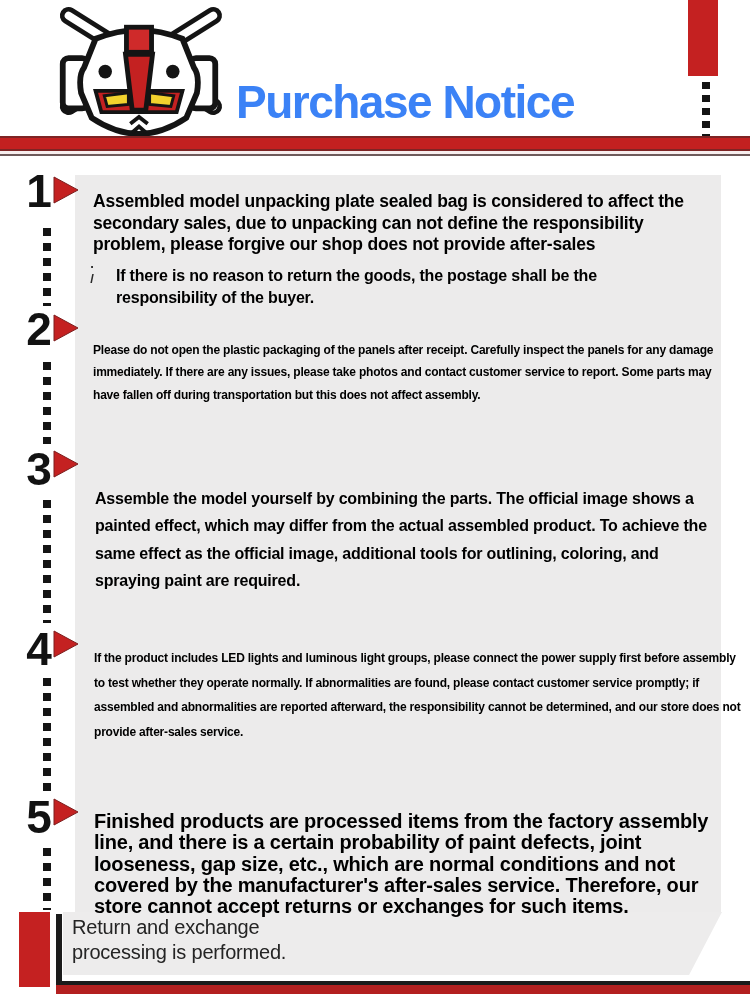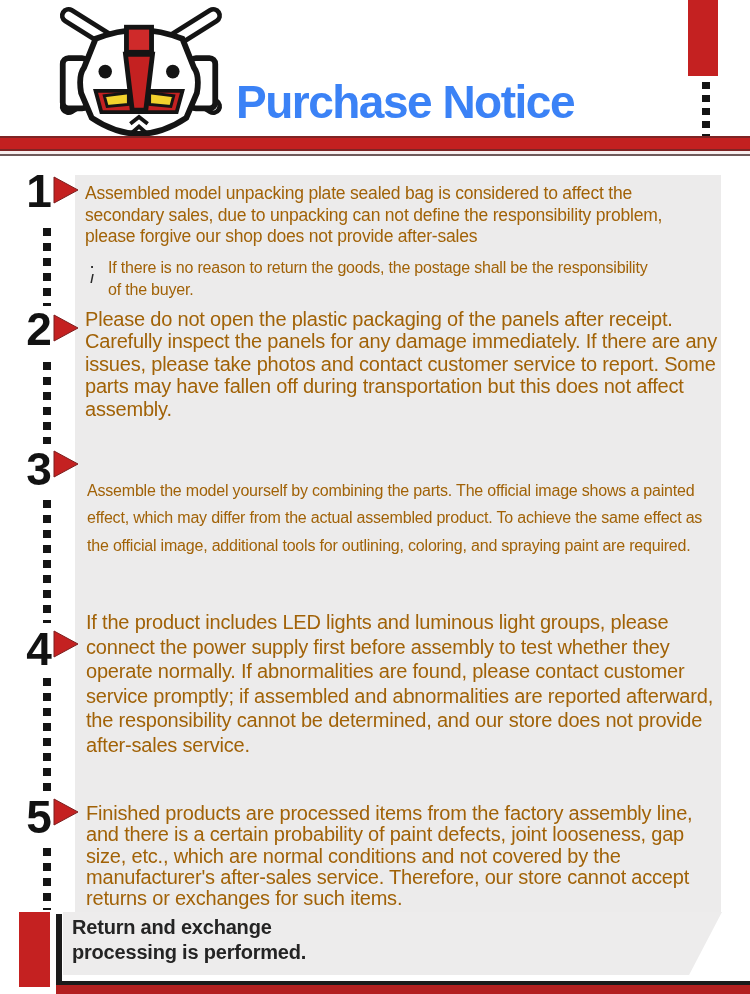--- a/index.html
+++ b/index.html
@@ -48,37 +48,37 @@
   .a1{top:176px;} .a2{top:314px;} .a3{top:450px;} .a4{top:630px;} .a5{top:798px;}
   .dots{
     left:43px;width:8px;
     background:repeating-linear-gradient(to bottom,#141414 0 8px,transparent 8px 15px);
   }
   .d1{top:228px;height:78px;} .d2{top:362px;height:82px;} .d3{top:500px;height:123px;}
   .d4{top:678px;height:114px;} .d5{top:848px;height:62px;}
 
   
   .txt{
-    color:#a16207;font-weight:normal;letter-spacing:-0.2px;margin:4px;
+    color:#000000;font-weight:bold;letter-spacing:-0.2px;margin:12px;
   }
   .t1{left:81px;top:179px;width:622px;font-size:17.5px;line-height:21.5px;}
   .submark{left:86px;top:256px;width:12px;font-size:13px;font-weight:bold;color:#2a2a2a;line-height:15px;text-align:center;}
   .tsub{left:104px;top:253px;width:545px;font-size:16px;line-height:21.5px;}
-  .t2{left:81px;top:304px;width:642px;font-size:20px;line-height:22.4px;}
+  .t2{left:81px;top:327px;width:642px;font-size:12px;line-height:22.4px;}
   .t3{left:83px;top:473px;width:618px;font-size:16px;line-height:27.3px;}
-  .t4{left:82px;top:606px;width:650px;font-size:20px;line-height:24.6px;}
+  .t4{left:82px;top:634px;width:650px;font-size:12px;line-height:24.6px;}
   .t5{left:82px;top:799px;width:632px;font-size:20px;line-height:21.3px;}
 
   
   .footer-redbar{left:19px;top:912px;width:31px;height:75px;background:#c42121;}
   .footer-vline{left:56px;top:914px;width:6px;height:68px;background:#1b1b1b;}
   .footer-hline{left:56px;top:981px;width:694px;height:4px;background:#1b1b1b;}
   .bottom-band{left:56px;top:985px;width:694px;height:9px;background:#b32020;}
   .footer-text{
-    left:72px;top:915px;width:560px;color:#242424;font-weight:bold;
+    left:72px;top:915px;width:560px;color:#242424;font-weight:normal;
     font-size:20px;line-height:25px;letter-spacing:-0.2px;
   }
 </style>
 </head>
 <body>
 
 <div>
 
   <svg class="abs logo-svg" viewBox="0 0 230 155" xmlns="http://www.w3.org/2000/svg">
 

